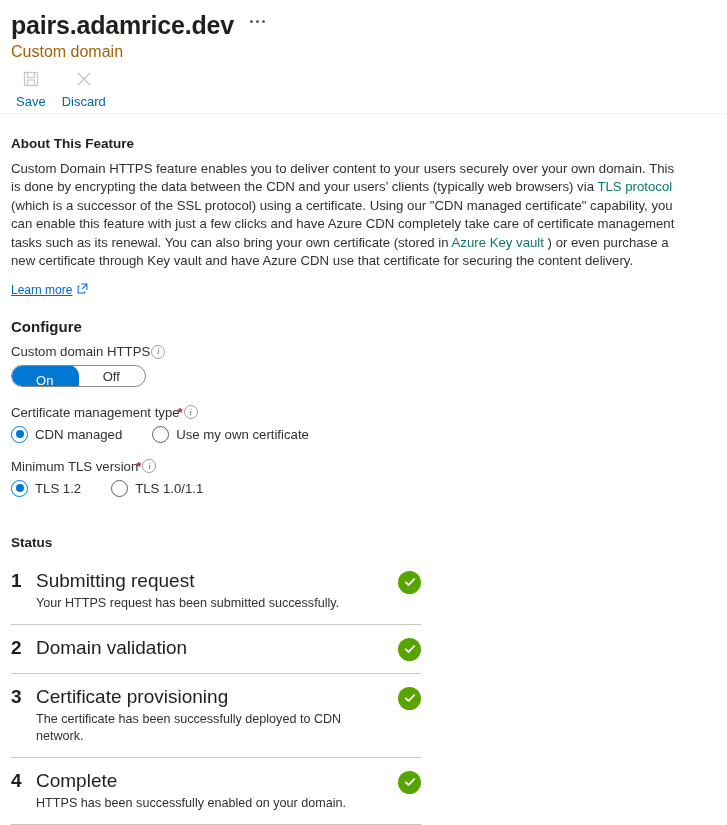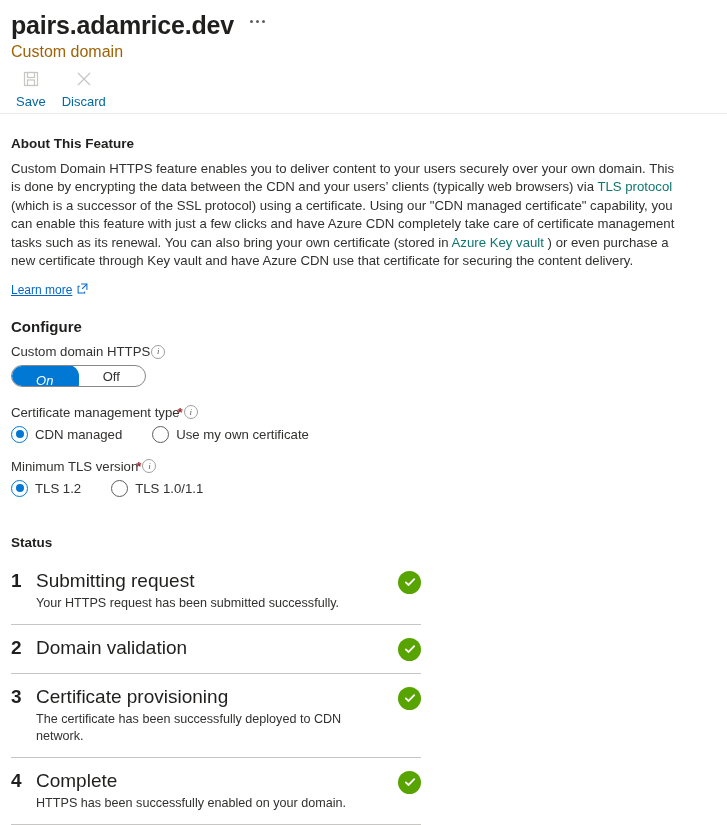--- a/index.html
+++ b/index.html
@@ -138,21 +138,20 @@
     display: flex; align-items: center; justify-content: center;
     font-size: 13px;
     color: #323130;
   }
   .toggle .seg.on {
     background: #0078d4;
     color: #ffffff;
     border-radius: 11px;
     margin: -1px;
     height: 30px;
-    font-style: italic;
   }
 
   
   .radio-row {
     display: flex; align-items: center;
     gap: 20px;
     margin-bottom: 2px;
   }
   .radio-opt {
     display: flex; align-items: center; gap: 7px;

